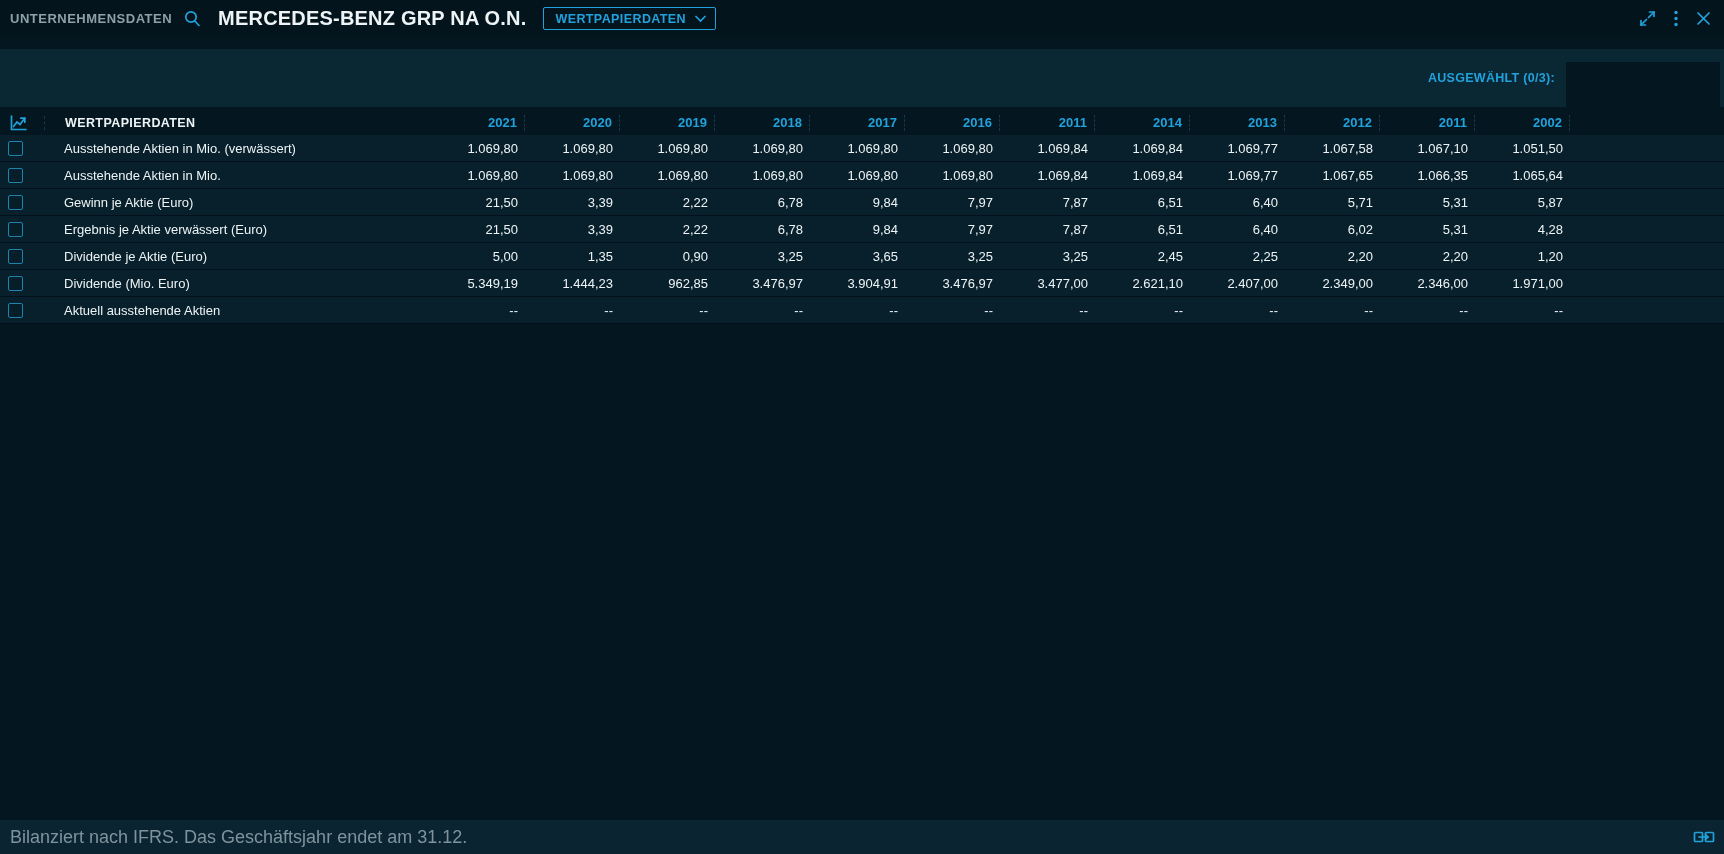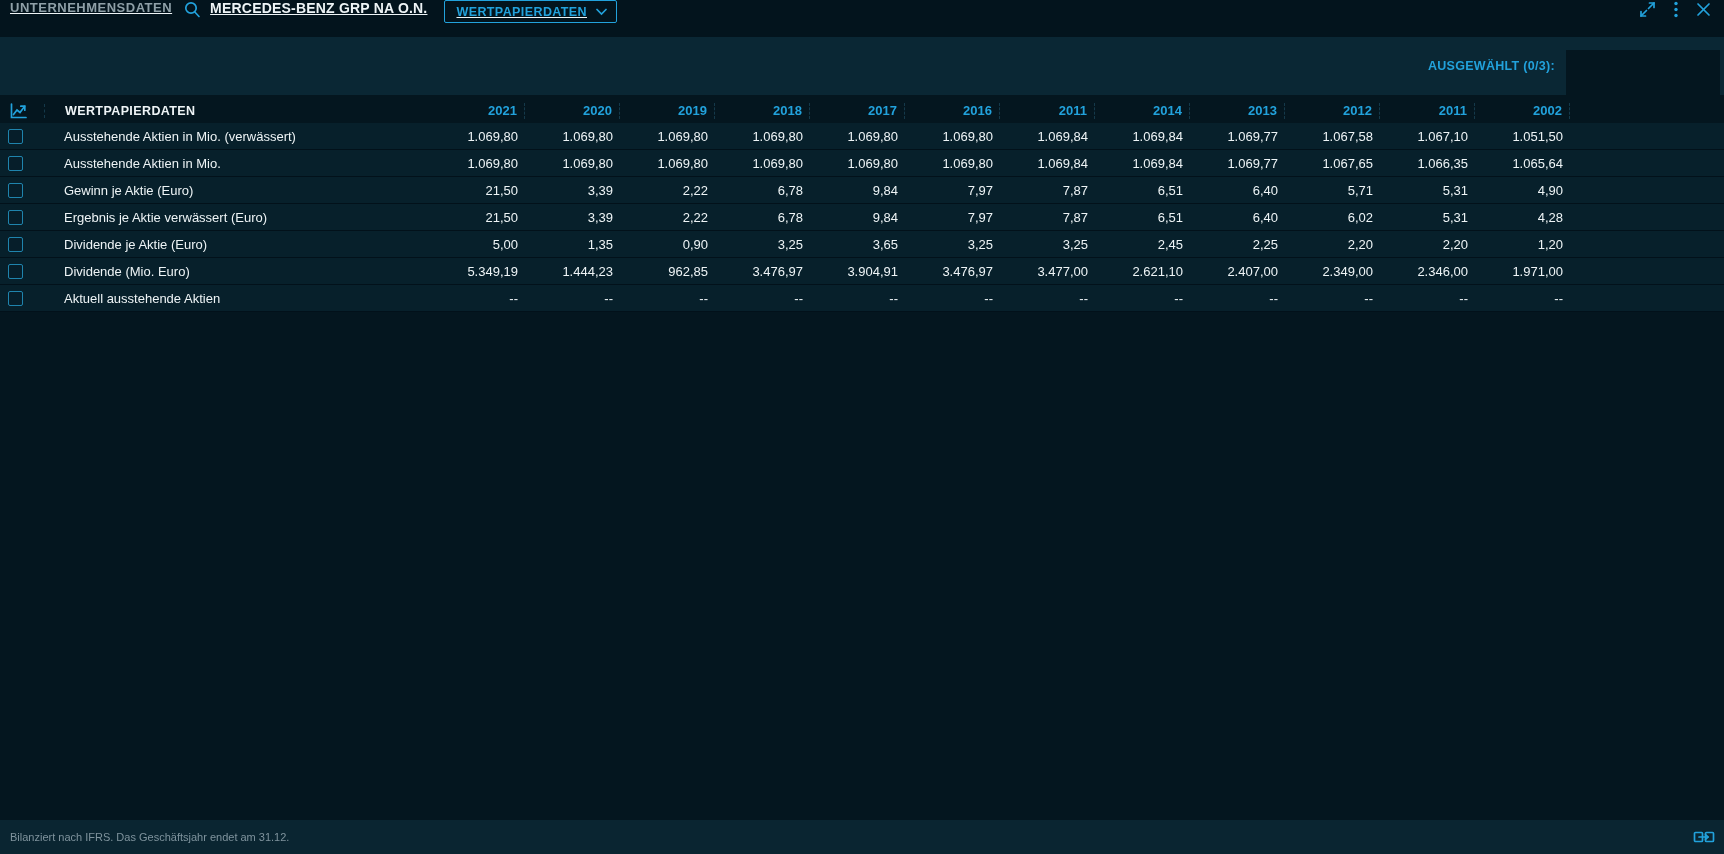--- a/index.html
+++ b/index.html
@@ -20,46 +20,46 @@
   html,body{width:1724px;height:854px;overflow:hidden;}
   body{
     background:var(--page-bg);
     font-family:"Liberation Sans","DejaVu Sans",sans-serif;
     color:var(--text-primary);
     display:flex;flex-direction:column;
   }
   
   .topbar{
     height:37px;flex:0 0 37px;background:var(--topbar-bg);
-    display:flex;align-items:flex-start;padding:0 12px 0 10px;text-decoration:underline;
+    display:flex;align-items:center;padding:0 12px 0 10px;
   }
   .app-title{
     color:var(--text-muted);font-size:13px;font-weight:bold;
     letter-spacing:.5px;text-transform:uppercase;
   }
   .search-icon{margin-left:10px;display:flex;align-items:center;}
   .company-name{
-    margin-left:8px;font-size:14px;font-weight:bold;color:var(--text-primary);
+    margin-left:16px;font-size:20px;font-weight:bold;color:var(--text-primary);
     letter-spacing:.2px;
   }
   .dropdown{
     margin-left:17px;height:23px;display:flex;align-items:center;gap:9px;
     border:1px solid var(--accent);border-radius:2px;padding:0 9px 0 11px;
     color:var(--accent);font-size:12.5px;font-weight:bold;letter-spacing:.4px;
     background:transparent;cursor:pointer;
   }
   .topbar-actions{margin-left:auto;display:flex;align-items:center;gap:16px;}
   .tb-icon{display:flex;align-items:center;justify-content:center;cursor:pointer;}
   svg .stk{stroke:var(--accent);stroke-width:1.7;fill:none;stroke-linecap:round;}
   svg .fil{fill:var(--accent);}
   
   .selection-band{
     height:58px;flex:0 0 58px;background:var(--band-bg);
     display:flex;align-items:flex-end;justify-content:flex-end;
-    padding:4px 2px 0 0;position:relative;
+    padding:4px 2px 0 0;position:relative;margin-top:12px;
   }
   .selection-label{
     color:var(--accent);font-size:12.5px;font-weight:bold;letter-spacing:.3px;
     position:absolute;right:169px;top:50%;transform:translateY(-50%);
   }
   .selection-slot{
     width:154px;height:45px;background:var(--slot-bg);margin-right:2px;
   }
   
   .table-area{flex:1 1 auto;overflow:hidden;}
@@ -90,21 +90,21 @@
   .checkbox{
     width:15px;height:15px;border:1px solid var(--checkbox-border);
     border-radius:2px;background:rgba(6,30,42,.6);cursor:pointer;display:block;
   }
   .cell.value{color:var(--text-primary);}
   
   .footer{
     height:34px;flex:0 0 34px;background:var(--footer-bg);
     display:flex;align-items:center;padding:0 10px;position:relative;
   }
-  .footer-note{color:var(--footer-text);font-size:11px;}
+  .footer-note{color:var(--footer-text);font-size:18px;}
   .footer-link{position:absolute;right:9px;top:50%;transform:translateY(-50%);cursor:pointer;display:flex;}
 </style>
 </head>
 <body>
 
 <div class="topbar">
   <span class="app-title">UNTERNEHMENSDATEN</span>
   <span class="search-icon tb-icon">
     <svg width="20" height="20" viewBox="0 0 20 20">
       <circle class="stk" cx="9" cy="8" r="5.2" stroke-width="2"></circle>
@@ -226,21 +226,21 @@
         <div class="cell value">3,39</div>
         <div class="cell value">2,22</div>
         <div class="cell value">6,78</div>
         <div class="cell value">9,84</div>
         <div class="cell value">7,97</div>
         <div class="cell value">7,87</div>
         <div class="cell value">6,51</div>
         <div class="cell value">6,40</div>
         <div class="cell value">5,71</div>
         <div class="cell value">5,31</div>
-        <div class="cell value">4,90</div>
+        <div class="cell value">5,87</div>
         <div class="cell"></div>
       </div>
       <div class="grid-row trow">
         <div class="checkbox-cell">
           <div class="checkbox"></div>
         </div>
         <div class="cell label">Ergebnis je Aktie verwässert (Euro)</div>
         <div class="cell value">21,50</div>
         <div class="cell value">3,39</div>
         <div class="cell value">2,22</div>

